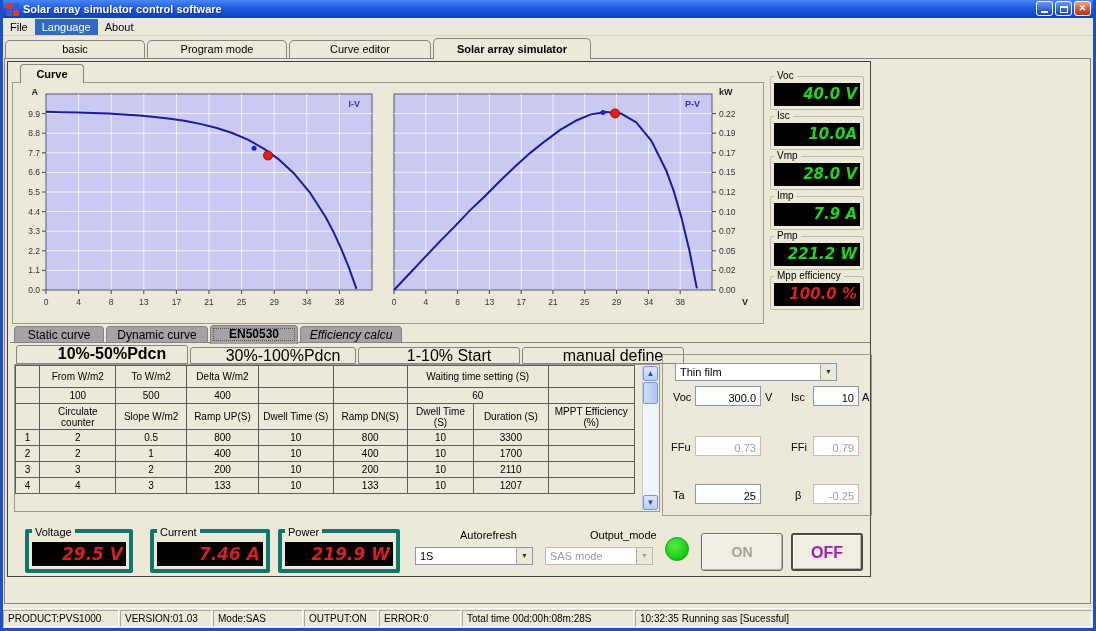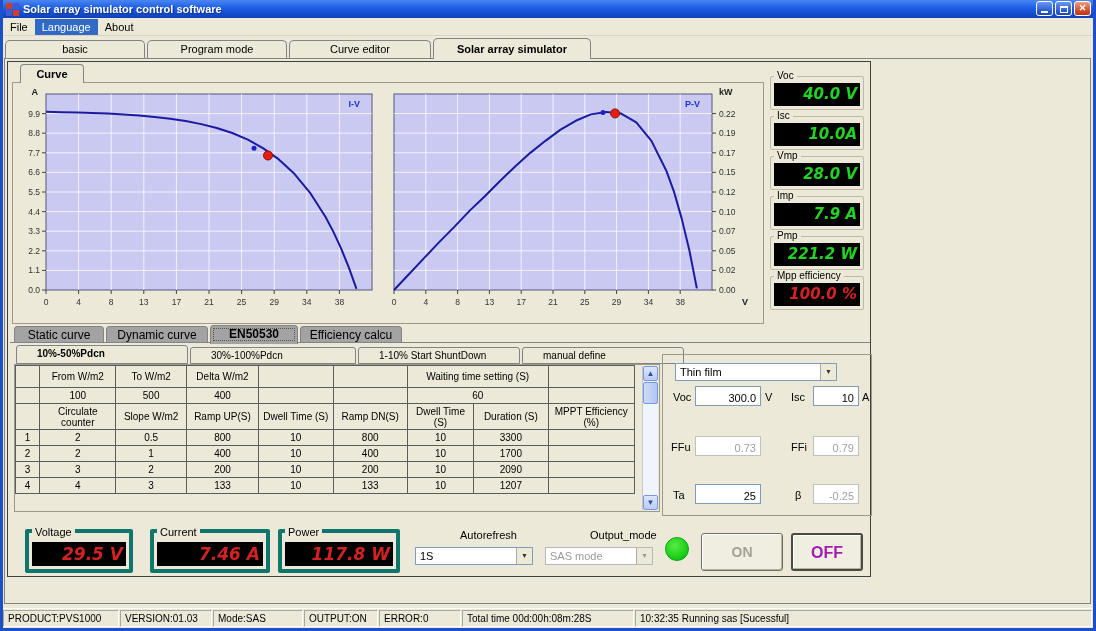--- a/index.html
+++ b/index.html
@@ -39,21 +39,21 @@
   .meter { position:absolute; left:0; width:94px; height:34px; border:1px solid #bdb9a6; border-radius:2px; }
   .meter-lbl { position:absolute; top:-7px; left:3px; background:#ece9d8; padding:0 3px; font-size:10px; white-space:nowrap; }
   .lcd { position:absolute; left:3px; right:3px; top:6px; bottom:3px; background:#000; color:#22d422; font-family:"DejaVu Sans",sans-serif; font-style:italic; font-weight:bold; font-size:15px; text-align:right; padding:2px 3px 0 0; overflow:hidden; }
   .lcd.red { color:#d42222; }
   
   .en-strip1 { position:absolute; left:2px; top:262px; width:860px; height:19px; }
   .en-page { position:absolute; left:2px; top:280px; width:860px; height:180px; border-top:1px solid #848284; }
   .subtab { position:absolute; bottom:0; height:17px; border:1px solid #848284; border-bottom:none; border-radius:4px 4px 0 0; background:#a3a3a3; text-align:center; line-height:16px; font-size:12px; }
   .subtab.active { height:19px; bottom:-1px; font-weight:bold; z-index:4; outline:1px dotted #555; outline-offset:-4px; }
   .en-strip2 { position:absolute; left:4px; top:282px; width:858px; height:20px; }
-  .subtab2 { position:absolute; bottom:0; height:17px; border:1px solid #848284; border-radius:3px 3px 0 0; background:#ece9d8; text-align:left; line-height:16px; font-size:10px;padding-left:20px; }
+  .subtab2 { position:absolute; bottom:0; height:17px; border:1px solid #848284; border-radius:3px 3px 0 0; background:#ece9d8; text-align:center; line-height:16px; font-size:16px;padding-left:20px; }
   .subtab2.active { font-weight:bold; height:19px; z-index:4; }
   .table-wrap { position:absolute; left:6px; top:302px; width:646px; height:148px; border:1px solid #9c9a8c; background:#ece9d8; }
   table.en { border-collapse:collapse; table-layout:fixed; width:620px; font-size:10px; }
   table.en td { border:1px solid #5c5c5c; text-align:center; padding:0 1px; height:16px; overflow:hidden; }
   table.en tr.h1 td { height:22px; }
   table.en tr.h2 td { height:16px; }
   table.en tr.h3 td { height:26px; line-height:11px; }
   .vscroll { position:absolute; right:1px; top:1px; width:16px; height:144px; background:#f0f4fb; border-left:1px solid #c8c8c8; }
   .sb-btn { position:absolute; left:0; width:15px; height:15px; background:linear-gradient(180deg,#dce6fb,#b8ccf4); border:1px solid #7a96df; border-radius:2px; color:#2e4e9e; font-size:8px; text-align:center; line-height:14px; }
   .sb-thumb { position:absolute; left:0; top:16px; width:15px; height:22px; background:linear-gradient(90deg,#cfdcf8,#aec5f2); border:1px solid #7a96df; border-radius:2px; }
@@ -289,21 +289,21 @@
           <div class="meter" style="top:208px;">
             <span class="meter-lbl">Mpp efficiency</span>
             <div class="lcd red">100.0 %</div>
           </div>
         </div>
 
         <div class="en-strip1">
           <div class="subtab" style="left:4px;width:90px;">Static curve</div>
           <div class="subtab" style="left:96px;width:102px;">Dynamic curve</div>
           <div class="subtab active" style="left:200px;width:88px;">EN50530</div>
-          <div class="subtab" style="left:290px;width:102px;">Efficiency calcu</div>
+          <div class="subtab" style="left:290px;width:102px;font-style:italic;">Efficiency calcu</div>
         </div>
 
         <div class="en-page"></div>
 
         <div class="en-strip2">
           <div class="subtab2 active" style="left:4px;width:172px;">10%-50%Pdcn</div>
           <div class="subtab2" style="left:178px;width:166px;">30%-100%Pdcn</div>
           <div class="subtab2" style="left:346px;width:162px;">1-10% Start ShuntDown</div>
           <div class="subtab2" style="left:510px;width:162px;">manual define</div>
         </div>
@@ -378,21 +378,21 @@
                   <td></td>
                 </tr>
                 <tr>
                   <td>3</td>
                   <td>3</td>
                   <td>2</td>
                   <td>200</td>
                   <td>10</td>
                   <td>200</td>
                   <td>10</td>
-                  <td>2090</td>
+                  <td>2110</td>
                   <td></td>
                 </tr>
                 <tr>
                   <td>4</td>
                   <td>4</td>
                   <td>3</td>
                   <td>133</td>
                   <td>10</td>
                   <td>133</td>
                   <td>10</td>
@@ -436,21 +436,21 @@
       <div class="bfield" style="left:20px;top:470px;width:108px;">
         <span class="meter-lbl">Voltage</span>
         <div class="lcd red">29.5 V</div>
       </div>
       <div class="bfield" style="left:145px;top:470px;width:120px;">
         <span class="meter-lbl">Current</span>
         <div class="lcd red">7.46 A</div>
       </div>
       <div class="bfield" style="left:273px;top:470px;width:122px;">
         <span class="meter-lbl">Power</span>
-        <div class="lcd red">117.8 W</div>
+        <div class="lcd red">219.9 W</div>
       </div>
 
       <span class="blabel" style="left:414px;top:470px;">Autorefresh</span>
       <div class="combo" style="position:absolute;left:410px;top:488px;width:118px;">
         <span>1S</span>
         <span class="dd">▼</span>
       </div>
 
       <span class="blabel" style="left:544px;top:470px;">Output_mode</span>
       <div class="combo disabled" style="position:absolute;left:540px;top:488px;width:108px;">

